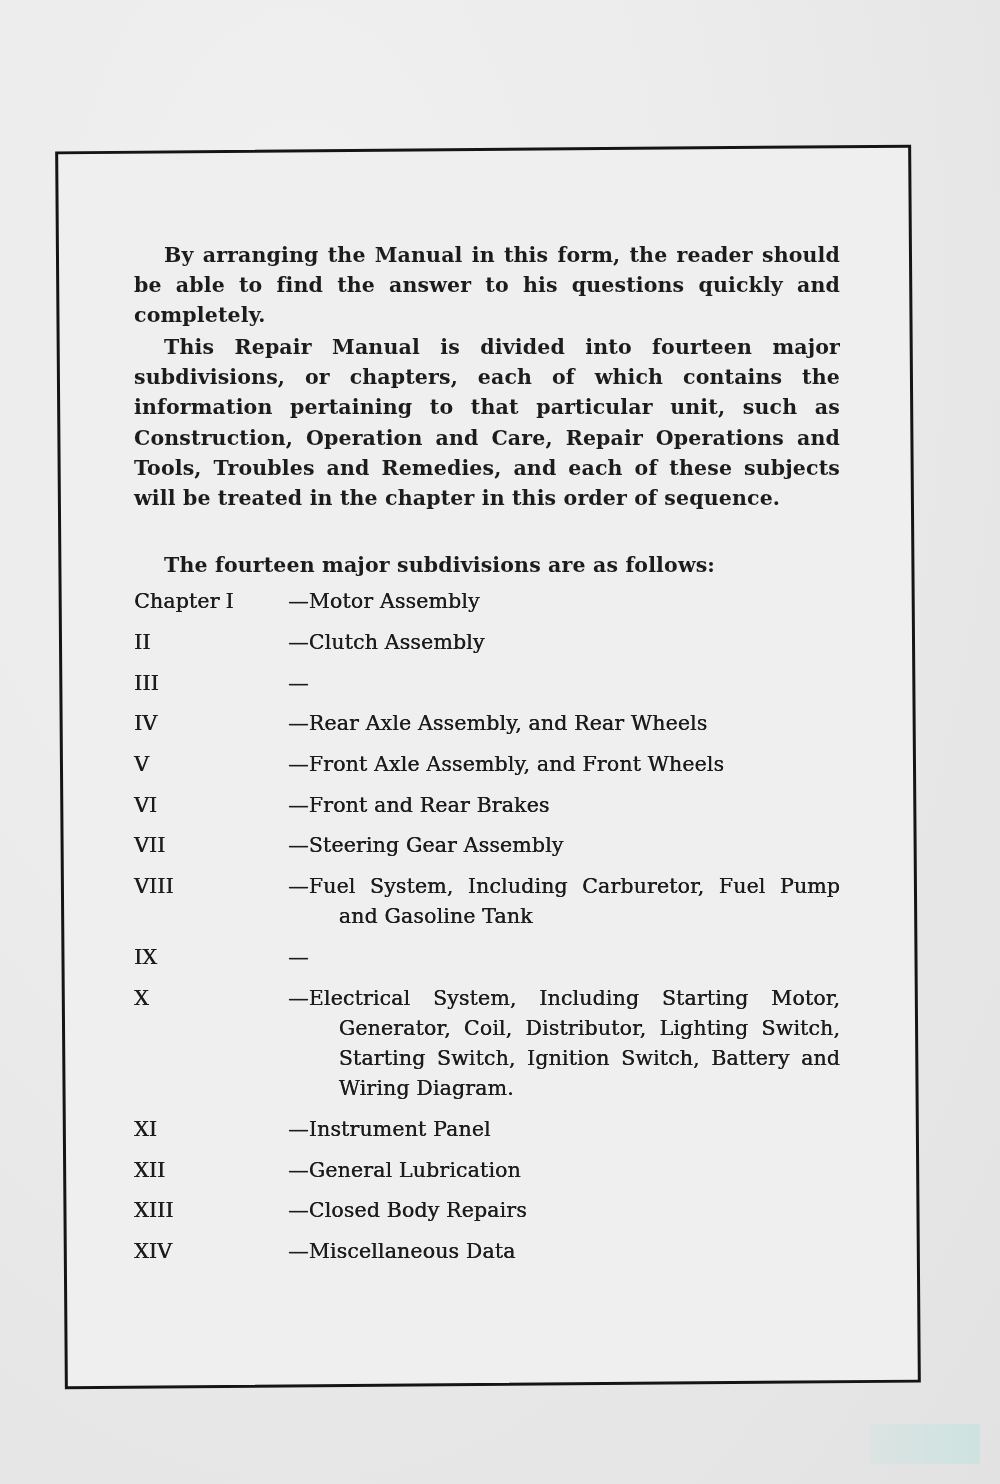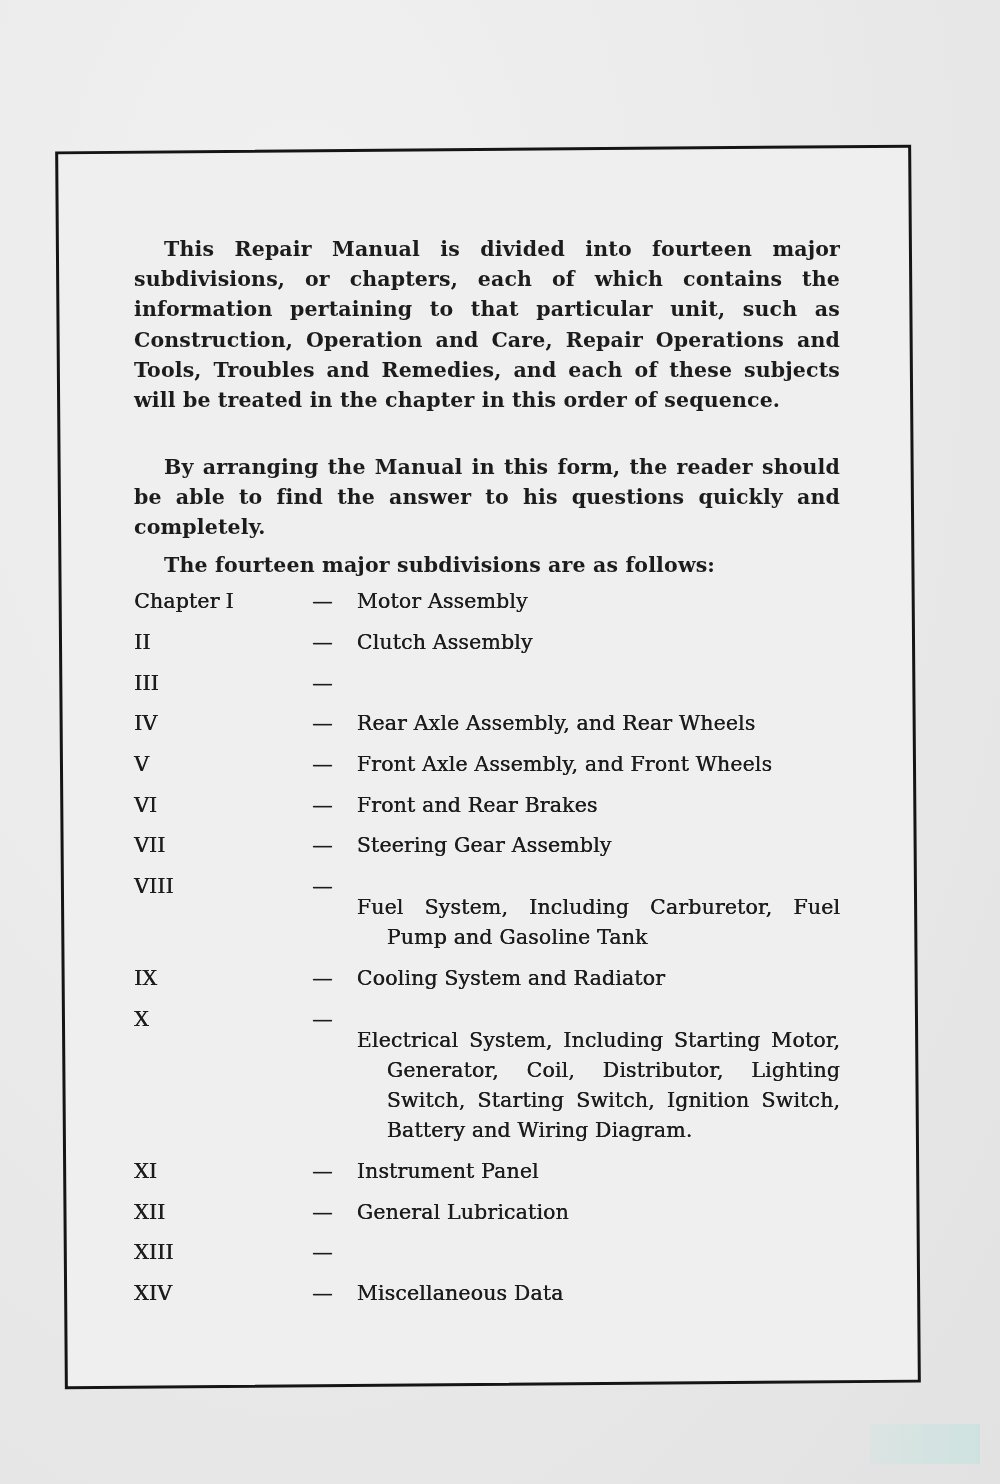--- a/index.html
+++ b/index.html
@@ -56,59 +56,57 @@
       list-style: none;
       margin: 6px 0 0 0;
       padding: 0;
       font-weight: normal;
       text-shadow: 0.4px 0 0 #1c1c1c;
     }
     .chapter {
       display: flex;
       align-items: flex-start;
       margin-bottom: 10.5px;
-      gap: 24px;
     }
     .num {
       width: 154px;
       white-space: nowrap;
       flex: none;
     }
     .num .prefix { margin-right: 6px; }
     .dash { flex: none; }
     .title {
       flex: 1;
       text-align: justify;
       text-align-last: left;
     }
     .title.hang {
       padding-left: 30px;
       text-indent: -30px;
-      margin-top: 21px;
     }
     .chapter.first .num { width: 154px; text-align: left; }
     .scan-noise {
       position: absolute;
       right: 20px;
       bottom: 20px;
       width: 110px;
       height: 40px;
       background: linear-gradient(90deg, rgba(180,230,225,0.35), rgba(150,225,215,0.55));
       opacity: 0.5;
     }
   </style>
 </head>
 <body>
 
 <div class="paper">
   <div class="frame"></div>
 
   <div class="content">
+    <p class="para p2">By arranging the Manual in this form, the reader should be able to find the answer to his questions quickly and completely.</p>
     <p class="para p1">This Repair Manual is divided into fourteen major subdivisions, or chapters, each of which contains the information pertaining to that particular unit, such as Construction, Operation and Care, Repair Operations and Tools, Troubles and Remedies, and each of these subjects will be treated in the chapter in this order of sequence.</p>
-    <p class="para p2">By arranging the Manual in this form, the reader should be able to find the answer to his questions quickly and completely.</p>
     <p class="para p3">The fourteen major subdivisions are as follows:</p>
 
     <ul class="chapters">
       <li class="chapter first">
         <span class="num"><span class="prefix">Chapter</span><span>I</span></span>
         <span class="dash">—</span>
         <span class="title">Motor Assembly</span>
       </li>
       <li class="chapter">
         <span class="num">II</span>
@@ -140,40 +138,40 @@
         <span class="title">Steering Gear Assembly</span>
       </li>
       <li class="chapter">
         <span class="num">VIII</span>
         <span class="dash">—</span>
         <span class="title hang">Fuel System, Including Carburetor, Fuel Pump and Gasoline Tank</span>
       </li>
       <li class="chapter">
         <span class="num">IX</span>
         <span class="dash">—</span>
-        <span class="title">Cooling System and Radiator</span>
       </li>
       <li class="chapter">
         <span class="num">X</span>
         <span class="dash">—</span>
         <span class="title hang">Electrical System, Including Starting Motor, Generator, Coil, Distributor, Lighting Switch, Starting Switch, Ignition Switch, Battery and Wiring Diagram.</span>
       </li>
       <li class="chapter">
         <span class="num">XI</span>
         <span class="dash">—</span>
         <span class="title">Instrument Panel</span>
       </li>
       <li class="chapter">
         <span class="num">XII</span>
         <span class="dash">—</span>
         <span class="title">General Lubrication</span>
       </li>
       <li class="chapter">
         <span class="num">XIII</span>
         <span class="dash">—</span>
+        <span class="title">Closed Body Repairs</span>
       </li>
       <li class="chapter">
         <span class="num">XIV</span>
         <span class="dash">—</span>
         <span class="title">Miscellaneous Data</span>
       </li>
     </ul>
   </div>
 
   <div class="scan-noise"></div>

